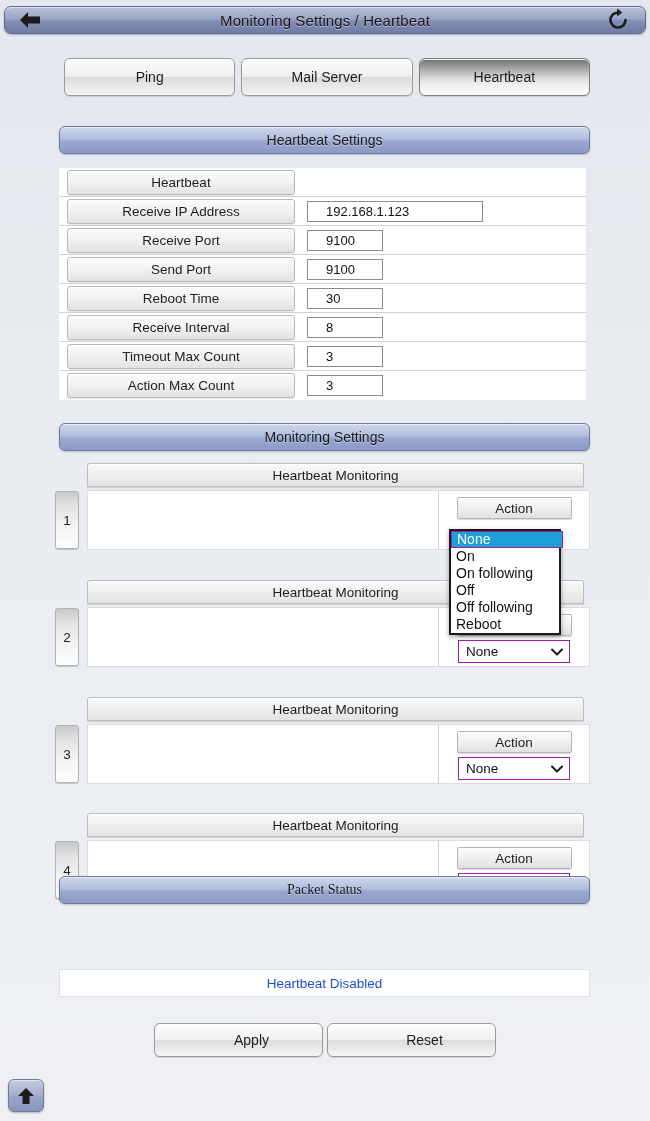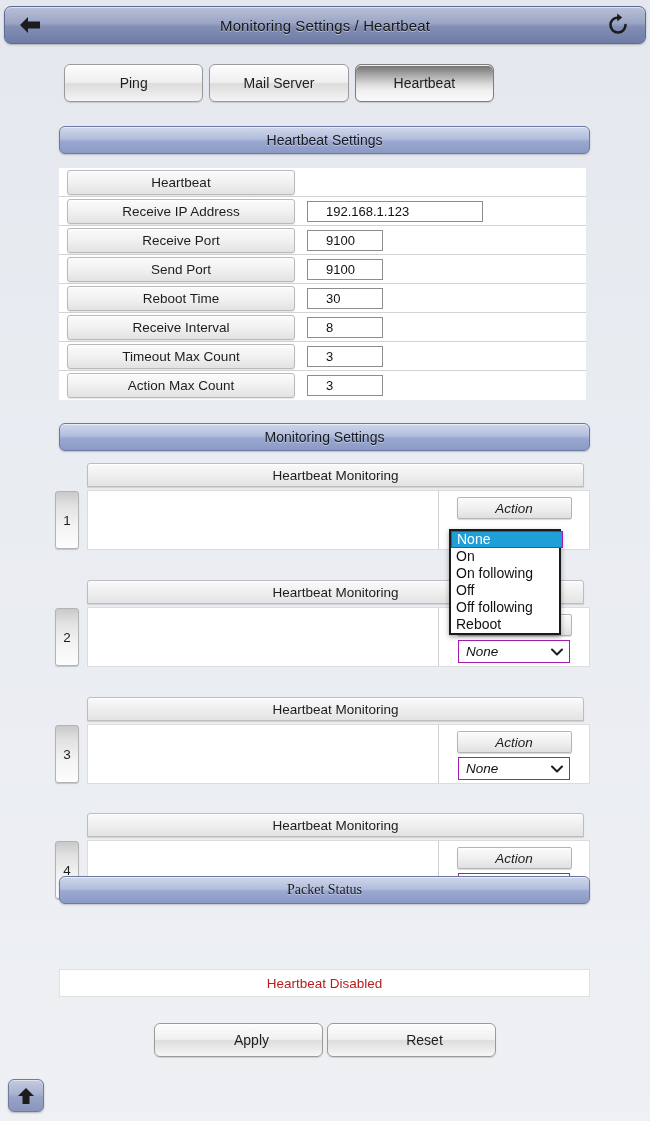--- a/index.html
+++ b/index.html
@@ -8,42 +8,42 @@
     width: 650px; height: 1121px;
     background: linear-gradient(180deg,#e4e8ee 0%, #e9ecf1 40%, #eef0f4 100%);
     font-family: "Liberation Sans", sans-serif;
     color: #1b1b1b;
     overflow: hidden;
     position: relative;
   }
 
   
   .titlebar {
-    position:absolute; left:4px; top:6px; width:642px; height:38px;
+    position:absolute; left:4px; top:6px; width:642px; height:28px;
     border-radius:7px;
     background: linear-gradient(180deg,#b9c0d8 0%, #9aa4c4 45%, #828eb4 55%, #6f7ca6 100%);
     border:1px solid #5d6a94;
     box-shadow: inset 0 1px 0 rgba(255,255,255,.55), 0 1px 2px rgba(0,0,0,.25);
     display:flex; align-items:center; justify-content:center;
   }
   .titlebar .title {
     font-size:15px; color:#161616; letter-spacing:.1px;
     text-shadow: 0 1px 0 rgba(255,255,255,.45);
   }
   .tb-icon {
     position:absolute; top:50%; transform:translateY(-50%);
     width:34px; height:34px; display:flex; align-items:center; justify-content:center;
     cursor:pointer;
   }
   .tb-icon.left { left:8px; }
   .tb-icon.right { right:10px; }
 
   
   .tabs {
-    position:absolute; left:64px; top:64px; width:430px; height:38px;
+    position:absolute; left:64px; top:58px; width:526px; height:38px;
     display:flex; gap:6px;
   }
   .tab {
     flex:1; border-radius:6px; border:1px solid #9a9a9a;
     background: linear-gradient(180deg,#fdfdfd 0%, #efefef 48%, #dcdcdc 52%, #f4f4f4 100%);
     display:flex; align-items:center; justify-content:center;
     font-size:14px; color:#1d1d1d; cursor:pointer;
     box-shadow: inset 0 1px 0 rgba(255,255,255,.9), 0 1px 1px rgba(0,0,0,.14);
   }
   .tab.active {
@@ -103,21 +103,21 @@
   }
   .mon-body { position:absolute; left:0; top:27px; width:535px; height:60px; display:flex; }
   .mon-num {
     width:24px; height:58px; margin-top:1px; border-radius:3px; border:1px solid #b3b3b3;
     background: linear-gradient(180deg,#c9c9c9 0%, #e2e2e2 25%, #f3f3f3 60%, #fdfdfd 100%);
     display:flex; align-items:center; justify-content:center;
     font-size:13.5px; color:#1f1f1f;
     box-shadow: 0 1px 1px rgba(0,0,0,.18);
   }
   .mon-fields { flex:1; margin-left:8px; background:#fff; border:1px solid #dcdcdc;
-                display:flex;font-style:italic; }
+                display:flex; }
   .mon-left { flex:1; border-right:1px solid #cfcfcf; }
   .mon-right { width:150px; position:relative; display:flex; flex-direction:column;
                align-items:center; justify-content:flex-start; padding-top:6px; gap:4px; }
   .action-btn {
     width:115px; height:22px; border:1px solid #b5b5b5; border-radius:2px;
     background: linear-gradient(180deg,#fbfbfb 0%, #f0f0f0 50%, #e0e0e0 100%);
     display:flex; align-items:center; justify-content:center;
     font-size:13.5px; color:#1d1d1d; cursor:pointer;
     box-shadow: inset 0 1px 0 #fff, 0 1px 1px rgba(0,0,0,.15);
   }
@@ -136,21 +136,21 @@
   }
   .dd-item { height:17px; line-height:17px; padding-left:5px; font-size:14px; color:#111;
              white-space:nowrap; cursor:pointer; }
   .dd-item.sel { background:#1f9fd8; color:#fff; }
 
   
   .status-box {
     position:absolute; left:59px; top:969px; width:531px; height:28px;
     background:#fff; border:1px solid #e0e0e0;
     display:flex; align-items:center; justify-content:center;
-    font-size:13.5px; color:#b91c1c;
+    font-size:13.5px; color:#1d4ed8;
   }
 
   
   .footer { position:absolute; left:154px; top:1023px; width:342px; height:34px; display:flex; gap:4px; }
   .fbtn {
     flex:1; border-radius:6px; border:1px solid #9a9a9a;
     background: linear-gradient(180deg,#fdfdfd 0%, #f0f0f0 48%, #dddddd 52%, #f6f6f6 100%);
     display:flex; align-items:center; justify-content:center;
     font-size:14px; color:#1d1d1d; cursor:pointer;
     box-shadow: inset 0 1px 0 rgba(255,255,255,.9), 0 1px 1px rgba(0,0,0,.14);

